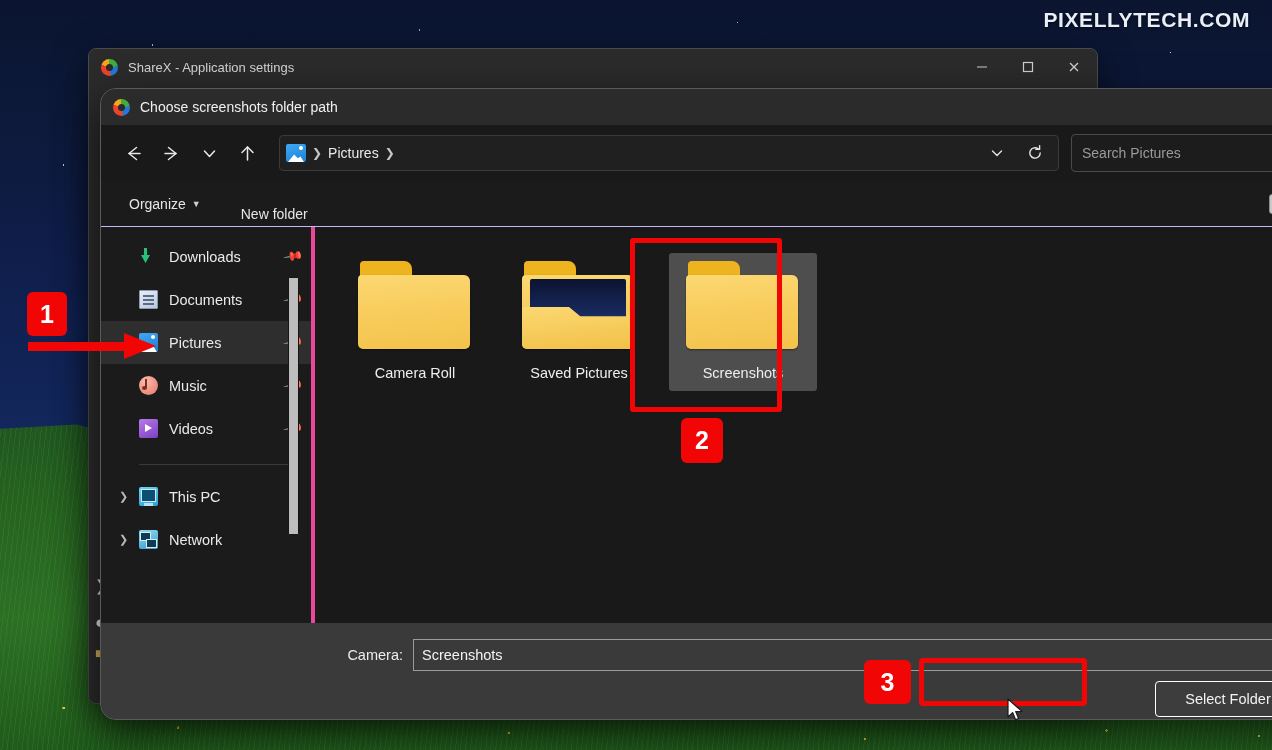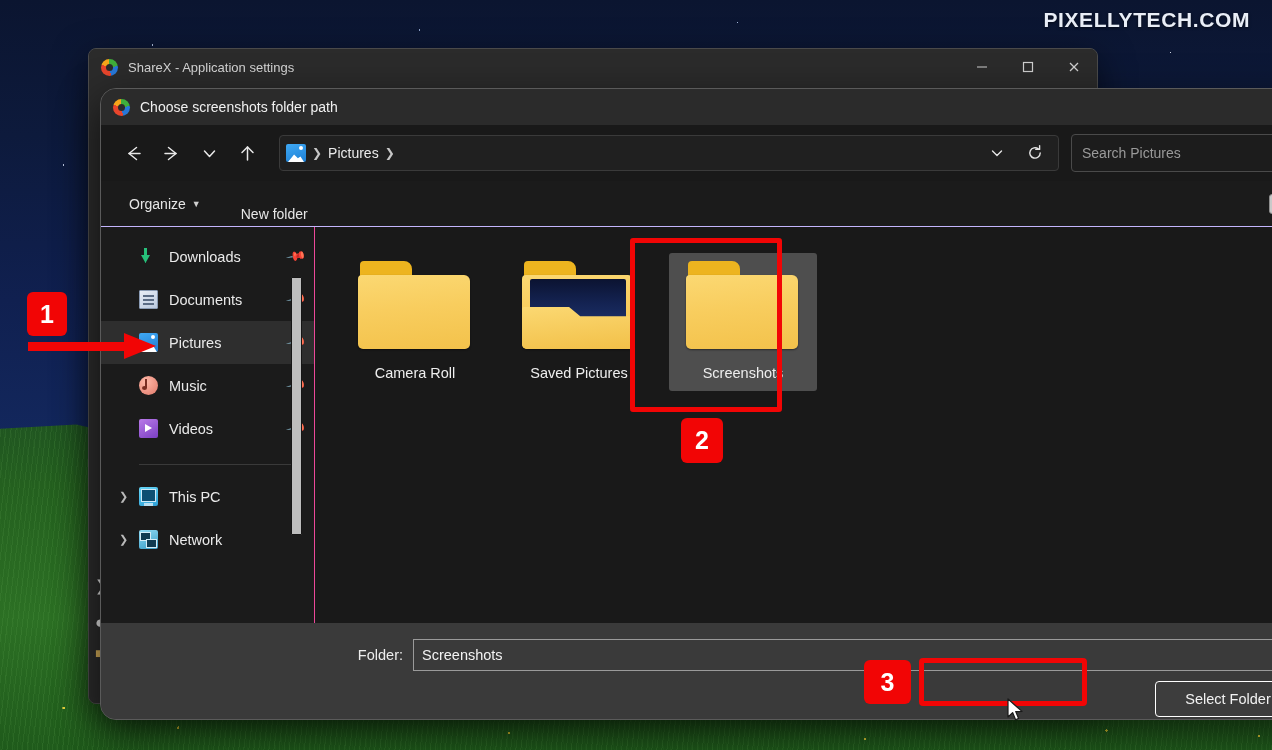--- a/index.html
+++ b/index.html
@@ -197,21 +197,21 @@
     margin-left:10px;
   }
 
   
   #dlg-main {
     position:absolute; left:0; right:0; top:138px; bottom:96px;
     display:flex; background:#191919;
   }
   #nav-pane {
     width:214px; background:#1b1b1b; position:relative;
-    border-right:1px solid #ec4899; padding-top:8px;
+    border-right:4px solid #ec4899; padding-top:8px;
   }
   .nav-item {
     height:43px; display:flex; align-items:center;
     padding-left:38px; padding-right:10px; gap:11px;
     color:#eaeaea; font-size:14.5px; position:relative;
   }
   .nav-item.selected { background:#2e2e2e; }
   .nav-item .chev {
     position:absolute; left:18px; color:#b9b9b9; font-size:11px;
   }
@@ -584,21 +584,21 @@
             </div>
             <div class="file-label">Screenshots</div>
           </div>
 
         </div>
       </div>
     </div>
 
     <div id="dlg-footer">
       <div id="folder-row">
-        <span id="folder-label">Folder:</span>
+        <span id="folder-label">Camera:</span>
         <input id="folder-input" type="text" value="Screenshots" style="">
       </div>
       <div id="btn-row">
         <button class="dlg-btn" id="select-folder-btn">Select Folder</button>
       </div>
       <div id="resize-grip"></div>
     </div>
   </div>
 
   <div id="ann-arrow">

